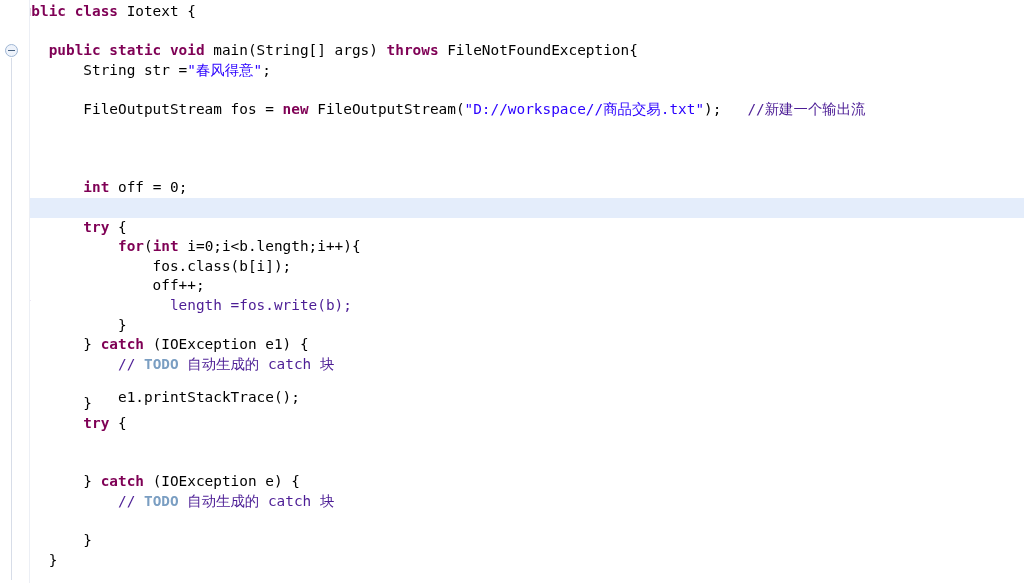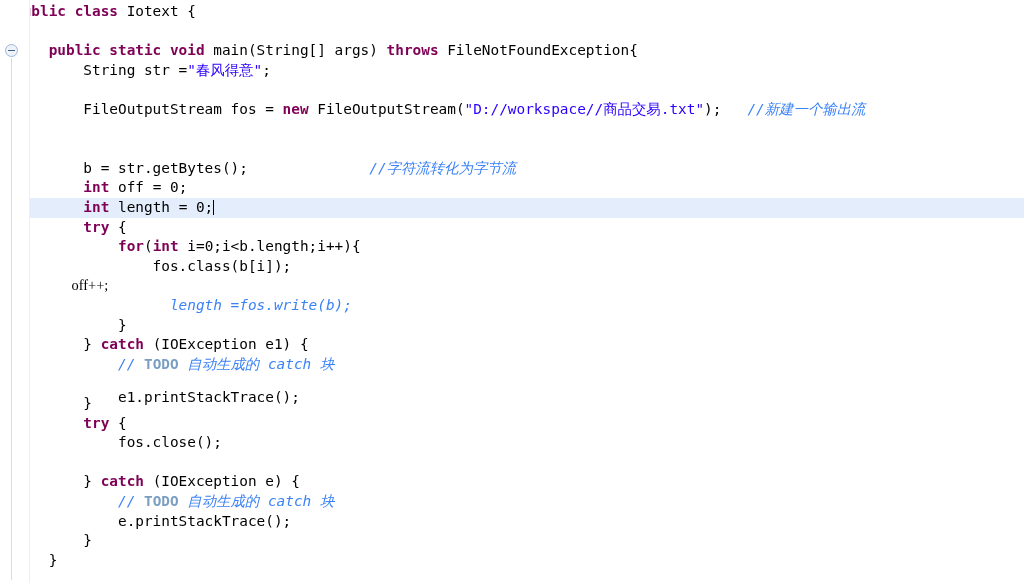--- a/index.html
+++ b/index.html
@@ -98,21 +98,21 @@
     left: 0;
     width: 1024px;
     height: 19.6px;
     background: #e4edfb;
     z-index: 1;
   }
 
   
   .kw      { color: #7f0055; font-weight: bold; }
   .str     { color: #2a00ff; }
-  .cmt     { color: #3b82f6; font-style: italic; }
+  .cmt     { color: #4c1d95; }
   .todo    { color: #7a9ec2; font-weight: bold; }
   .plain   { color: #000000; }
 
   
   .warn {
     background-repeat: repeat-x;
     background-position: left bottom;
     background-size: 4px 3px;
     background-image:
       linear-gradient(45deg, transparent 45%, #d8b43c 45%, #d8b43c 55%, transparent 55%),
@@ -147,37 +147,33 @@
   <div id="gutter-sep"></div>
 
   <div id="code">
       <div class="line" style="top: 2px;"><span style="display: inline-block; width: 14px;"></span><span class="kw">public class</span><span class="plain"> Iotext {</span></div>
       <div class="line" style="top: 21.6px;"><span style="display: inline-block; width: 14px;"></span></div>
       <div class="line" style="top: 41.2px;"><span style="display: inline-block; width: 14px;"></span><span class="plain">    </span><span class="kw">public static void</span><span class="plain"> main(String[] args) </span><span class="kw">throws</span><span class="plain"> FileNotFoundException{</span></div>
       <div class="line" style="top: 60.8px;"><span style="display: inline-block; width: 14px;"></span><span class="plain">        String str =</span><span class="str">"春风得意"</span><span class="plain">;</span></div>
       <div class="line" style="top: 80.4px;"><span style="display: inline-block; width: 14px;"></span></div>
       <div class="line" style="top: 100px;"><span style="display: inline-block; width: 14px;"></span><span class="plain">        FileOutputStream fos = </span><span class="kw">new</span><span class="plain"> FileOutputStream(</span><span class="str">"D://workspace//商品交易.txt"</span><span class="plain">);   </span><span class="cmt">//新建一个输出流</span></div>
       <div class="line" style="top: 119.6px;"><span style="display: inline-block; width: 14px;"></span></div>
-      <div class="line" style="top: 158.8px;"><span style="display: inline-block; width: 14px;"></span><span class="plain">        b = str.getBytes();              </span><span class="cmt">//字符流转化为字节流</span></div>
       <div class="line" style="top: 178.4px;"><span style="display: inline-block; width: 14px;"></span><span class="plain">        </span><span class="kw">int</span><span class="plain"> </span><span class="plain warn">off</span><span class="plain"> = 0;</span></div>
-      <div class="line current" style="top: 198px;"><span style="display: inline-block; width: 14px;"></span><span class="plain">        </span><span class="kw">int</span><span class="plain"> </span><span class="plain warn">length</span><span class="plain"> = 0;</span><span class="caret"></span></div>
       <div class="line" style="top: 217.6px;"><span style="display: inline-block; width: 14px;"></span><span class="plain">        </span><span class="kw">try</span><span class="plain"> {</span></div>
       <div class="line" style="top: 237.2px;"><span style="display: inline-block; width: 14px;"></span><span class="plain">            </span><span class="kw">for</span><span class="plain">(</span><span class="kw">int</span><span class="plain"> i=0;i&lt;b.length;i++){</span></div>
       <div class="line" style="top: 256.8px;"><span style="display: inline-block; width: 14px;"></span><span class="plain">                fos.class(b[i]);</span></div>
-      <div class="line" style="top: 276.4px; font-family: Liberation Serif, serif;"><span style="display: inline-block; width: 14px;"></span><span class="plain">                off++;</span></div>
+      <div class="line" style="top: 276.4px;"><span style="display: inline-block; width: 14px;"></span><span class="plain">                off++;</span></div>
       <div class="line" style="top: 296px;"><span class="cmt" style="margin-left: 14px;">//</span><span class="cmt">                length =fos.write(b);</span></div>
       <div class="line" style="top: 315.6px;"><span style="display: inline-block; width: 14px;"></span><span class="plain">            }</span></div>
       <div class="line" style="top: 335.2px;"><span style="display: inline-block; width: 14px;"></span><span class="plain">        } </span><span class="kw">catch</span><span class="plain"> (IOException e1) {</span></div>
       <div class="line" style="top: 354.8px;"><span style="display: inline-block; width: 14px;"></span><span class="plain">            </span><span class="cmt">// </span><span class="todo">TODO</span><span class="cmt"> 自动生成的 catch 块</span></div>
       <div class="line" style="top: 388px;"><span style="display: inline-block; width: 14px;"></span><span class="plain">            e1.printStackTrace();</span></div>
       <div class="line" style="top: 394px;"><span style="display: inline-block; width: 14px;"></span><span class="plain">        }</span></div>
       <div class="line" style="top: 413.6px;"><span style="display: inline-block; width: 14px;"></span><span class="plain">        </span><span class="kw">try</span><span class="plain"> {</span></div>
-      <div class="line" style="top: 433.2px;"><span style="display: inline-block; width: 14px;"></span><span class="plain">            fos.close();</span></div>
       <div class="line" style="top: 452.8px;"><span style="display: inline-block; width: 14px;"></span></div>
       <div class="line" style="top: 472px;"><span style="display: inline-block; width: 14px;"></span><span class="plain">        } </span><span class="kw">catch</span><span class="plain"> (IOException e) {</span></div>
       <div class="line" style="top: 492px;"><span style="display: inline-block; width: 14px;"></span><span class="plain">            </span><span class="cmt">// </span><span class="todo">TODO</span><span class="cmt"> 自动生成的 catch 块</span></div>
-      <div class="line" style="top: 511.6px;"><span style="display: inline-block; width: 14px;"></span><span class="plain">            e.printStackTrace();</span></div>
       <div class="line" style="top: 531.2px;"><span style="display: inline-block; width: 14px;"></span><span class="plain">        }</span></div>
       <div class="line" style="top: 550.8px;"><span style="display: inline-block; width: 14px;"></span><span class="plain">    }</span></div>
       <div class="line" style="top: 570.4px;"><span style="display: inline-block; width: 14px;"></span><span class="plain">}</span></div>
     </div>
 
 </div>
 
 </body></html>

